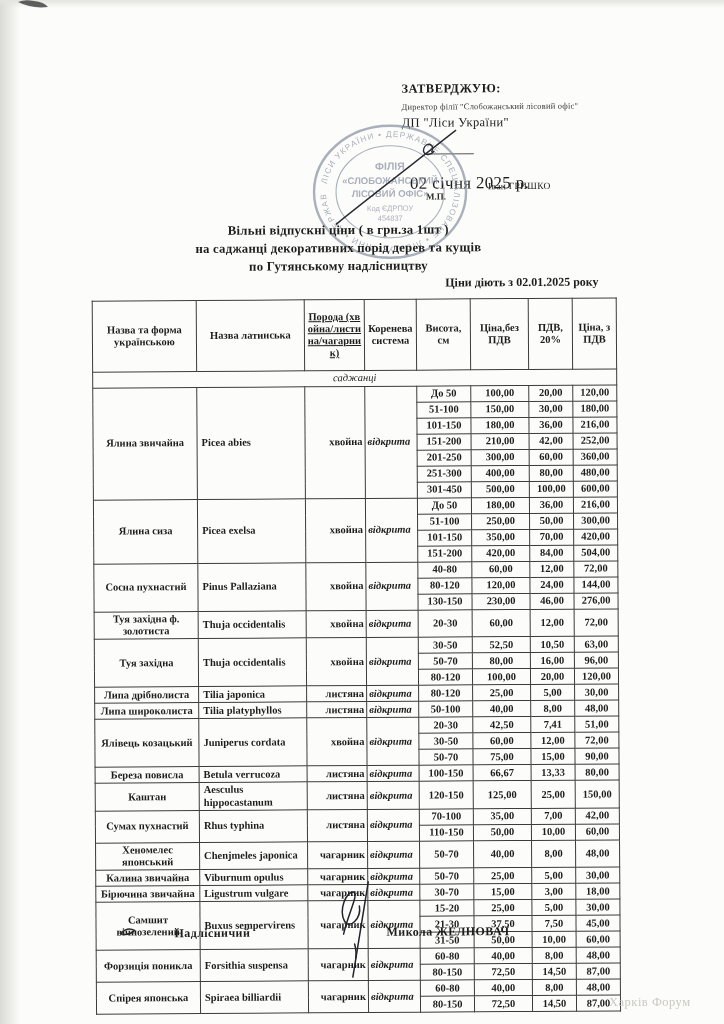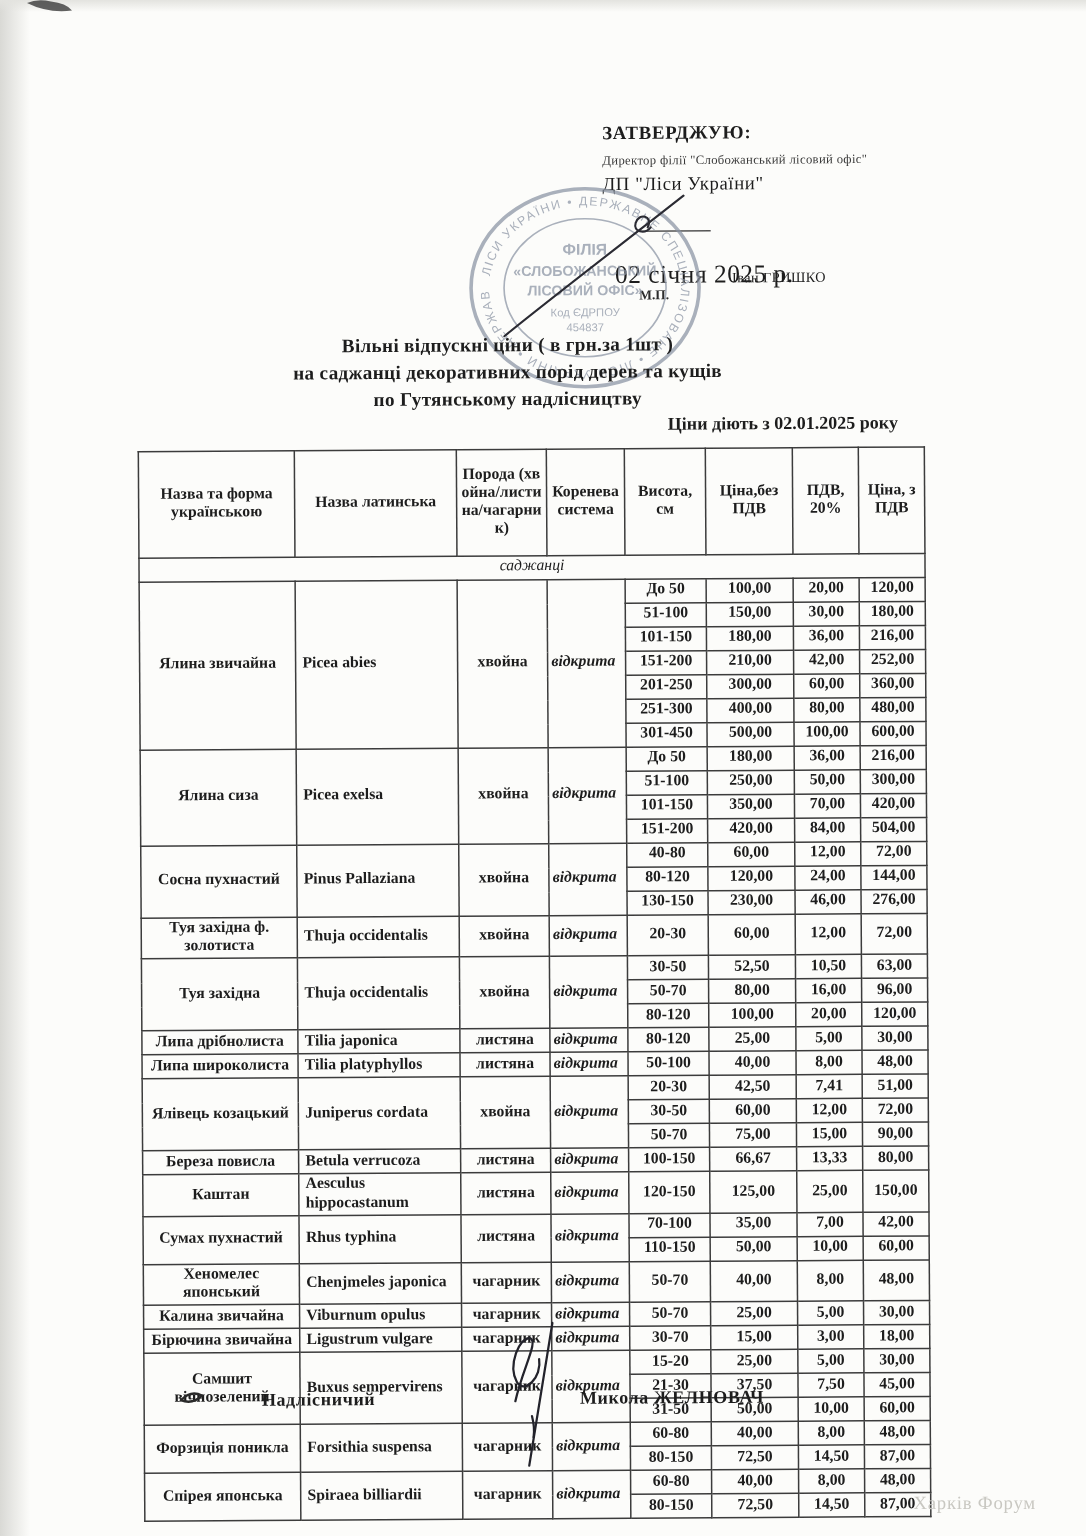--- a/index.html
+++ b/index.html
@@ -37,26 +37,26 @@
   .title-block { position:absolute; left:140px; top:221px; width:400px; text-align:center;
     font-size:12.8px; font-weight:bold; line-height:18px; letter-spacing:0.2px; }
   .price-note { position:absolute; left:300px; top:276px; width:300px; text-align:right;
     font-size:12px; font-weight:bold; }
   
   .price-table { position:absolute; left:93px; top:299px; }
   table { border-collapse:collapse; width:524px; table-layout:fixed;
     font-family:"Liberation Serif", serif; }
   th, td { border:1px solid #3c3c3c; padding:1px 2px; vertical-align:middle; }
   th { font-size:10.5px; font-weight:bold; text-align:center; line-height:12px; height:68px; }
-  th.break { word-break:break-all; }
+  th.break { word-break:break-all;text-decoration:underline; }
   td { font-size:10.5px; line-height:12.2px; }
   td.section-cell { text-align:center; font-style:italic; font-weight:normal; font-size:10.5px; height:13px; }
   td.name-cell { text-align:center; font-weight:bold; }
   td.latin-cell { text-align:left; font-weight:bold; padding-left:4px; }
-  td.breed-cell { text-align:center; font-weight:bold; }
+  td.breed-cell { text-align:right; font-weight:bold; }
   td.root-cell { font-style:italic; font-weight:600; }
   td.num-cell { text-align:center; font-weight:bold; height:13px; }
   
   .footer-position { position:absolute; left:172px; top:925px; font-size:12px; font-weight:bold; letter-spacing:0.4px; }
   .footer-name { position:absolute; left:384px; top:925px; font-size:12px; font-weight:bold; letter-spacing:0.4px; }
   .watermark { position:absolute; left:609px; top:995px; font-size:12.5px;
     color:#c9c8c2; letter-spacing:0.5px; }
   .overlay-svg { position:absolute; left:0; top:0; pointer-events:none; }
   .stamp-text { font-family:"Liberation Sans", sans-serif; }
 </style>

